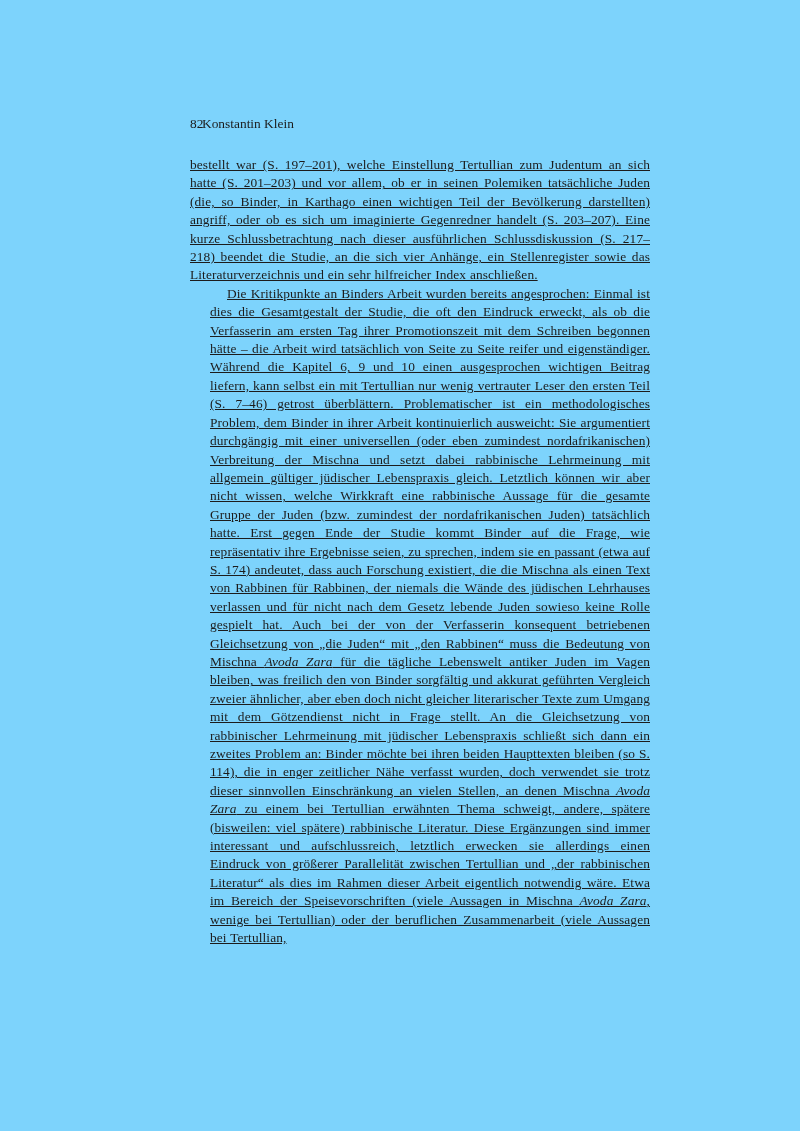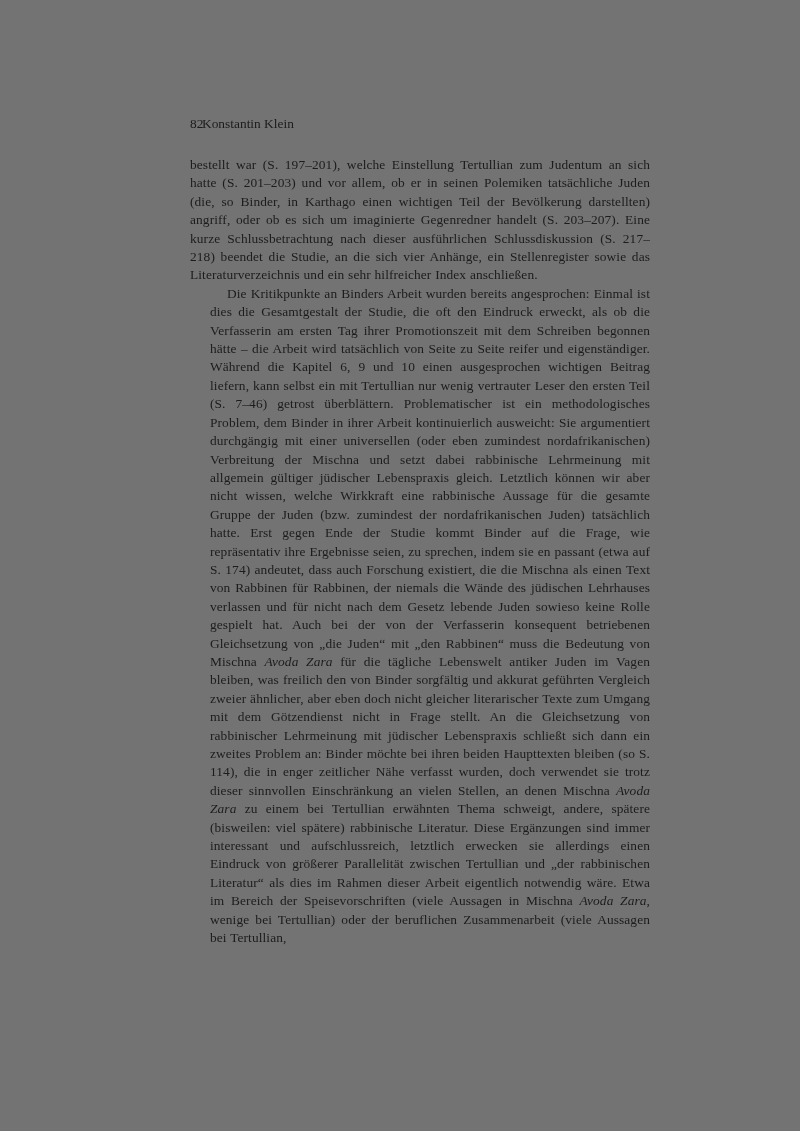--- a/index.html
+++ b/index.html
@@ -4,21 +4,21 @@
 <style>
   html, body {
     margin: 0;
     padding: 0;
     background: #ffffff;
   }
   .sheet {
     position: relative;
     width: 800px;
     height: 1131px;
-    background: #737373;
+    background: #7dd3fc;
     font-family: "Liberation Serif", "DejaVu Serif", serif;
     color: #1c1c1c;
     overflow: hidden;
   }
   .content {
     position: absolute;
     left: 190px;
     top: 116px;
     width: 460px;
   }
@@ -40,20 +40,21 @@
     top: 0;
   }
   .text-block p {
     margin: 0;
     padding: 0;
     font-size: 13.4px;
     line-height: 18.4px;
     text-align: justify;
     letter-spacing: 0.1px;
     word-spacing: 0.3px;
+    text-decoration: underline;
   }
   .text-block p.indent {
     text-indent: 17px;
     margin-left: 20px;
   }
   .text-block .it {
     font-style: italic;
   }
 </style>
 </head>

